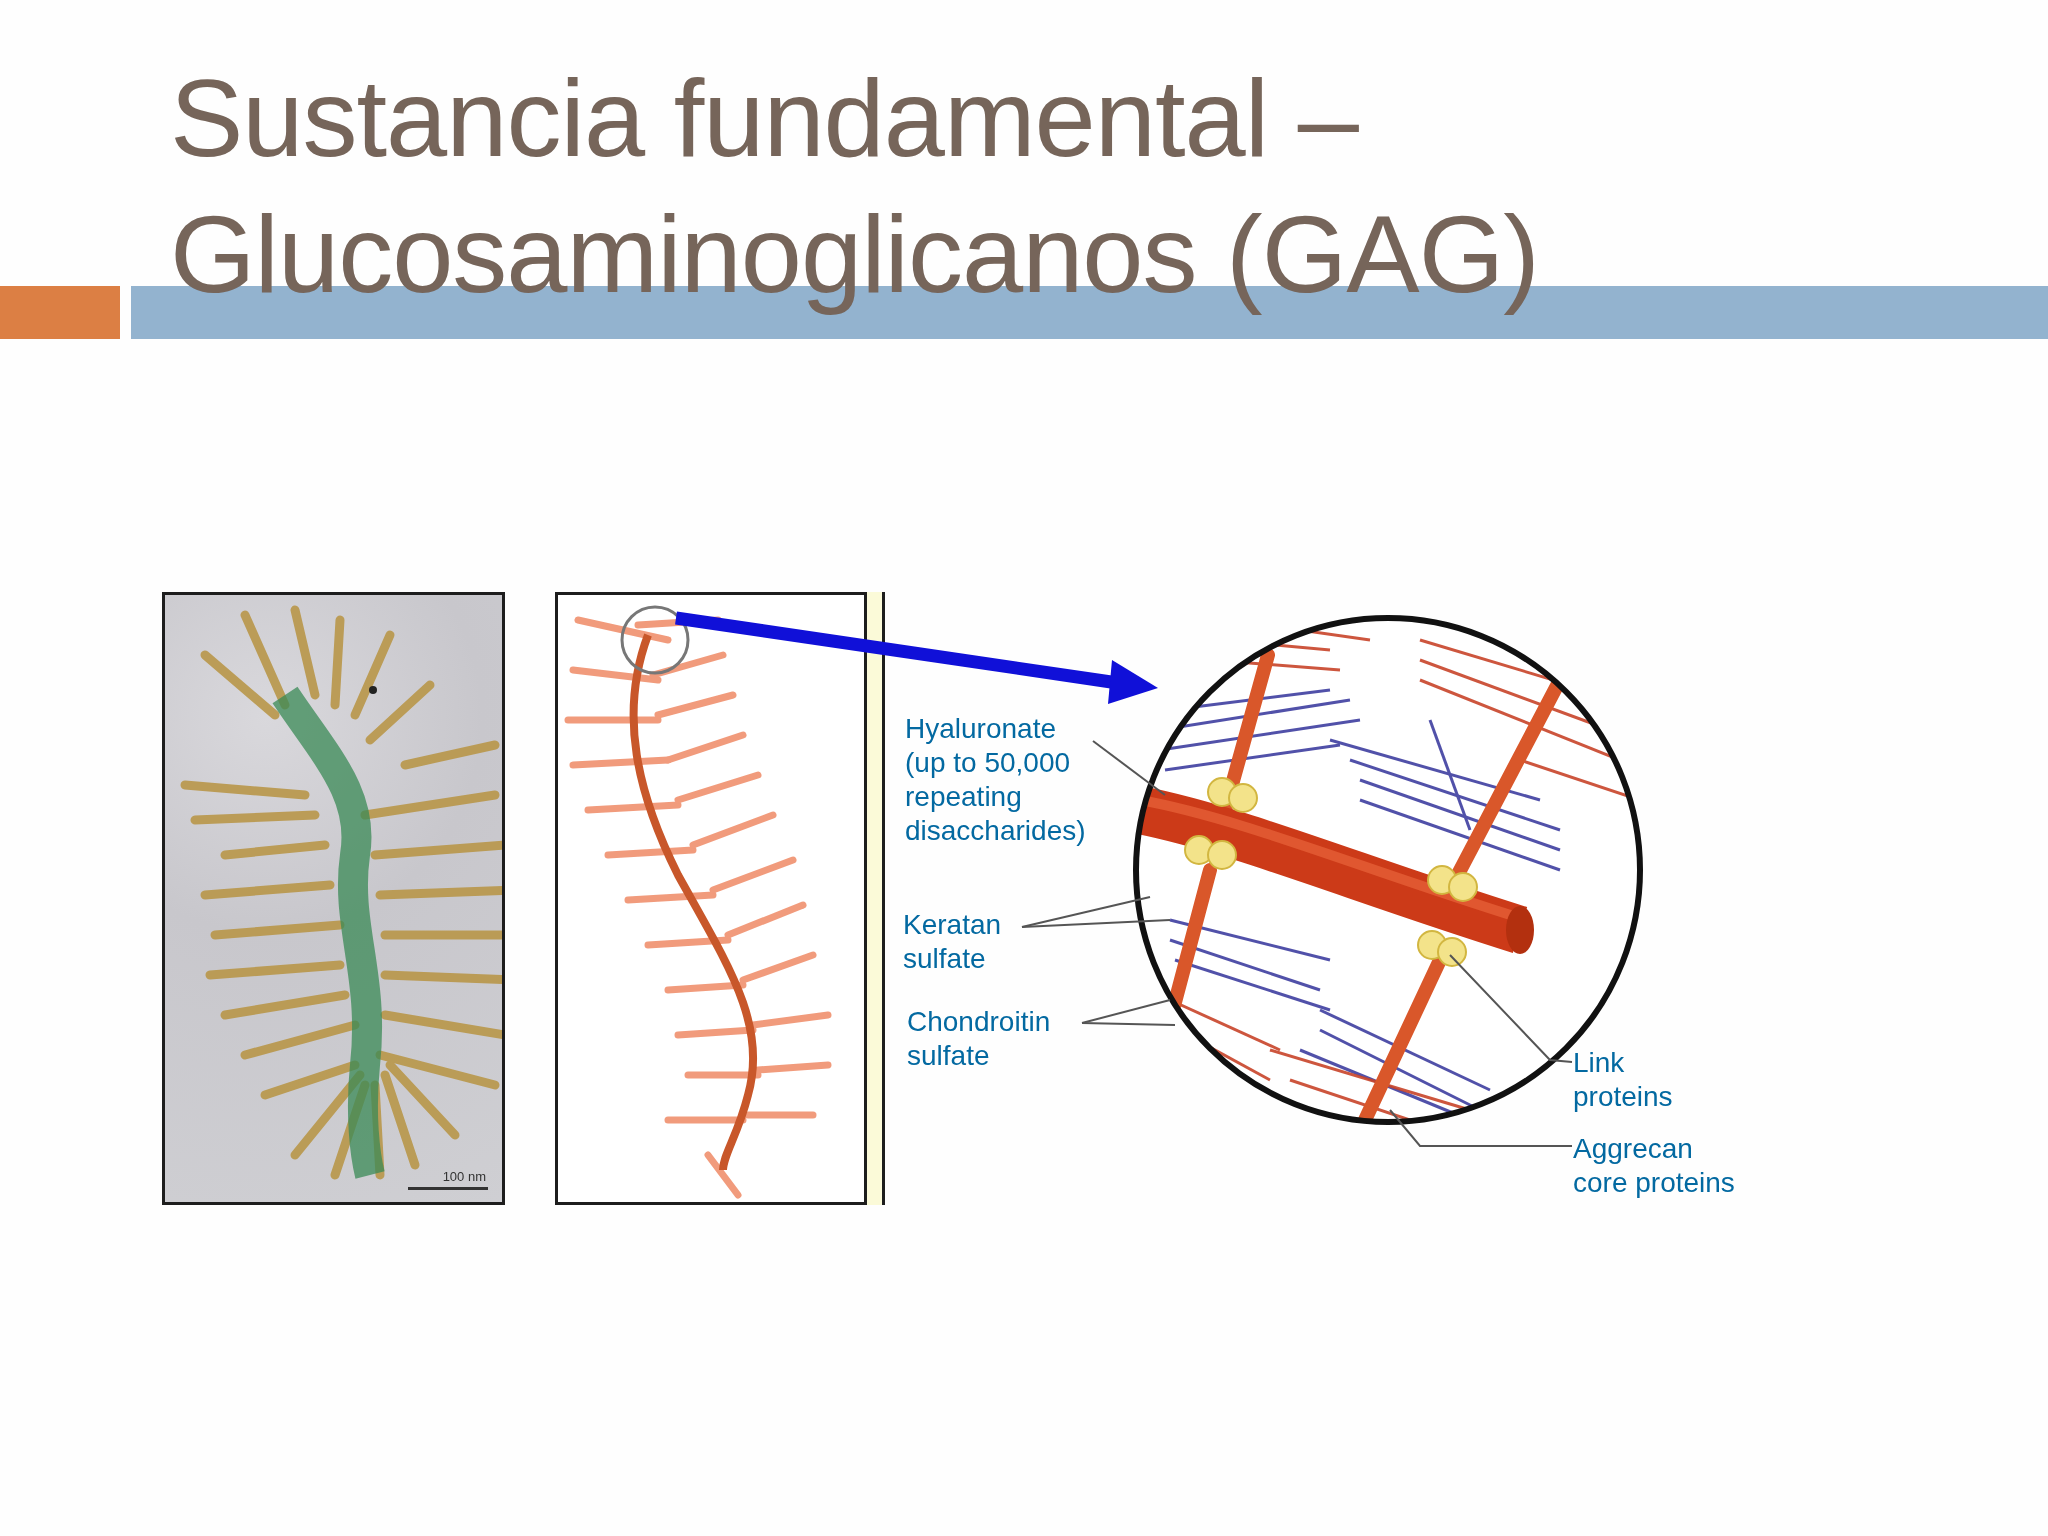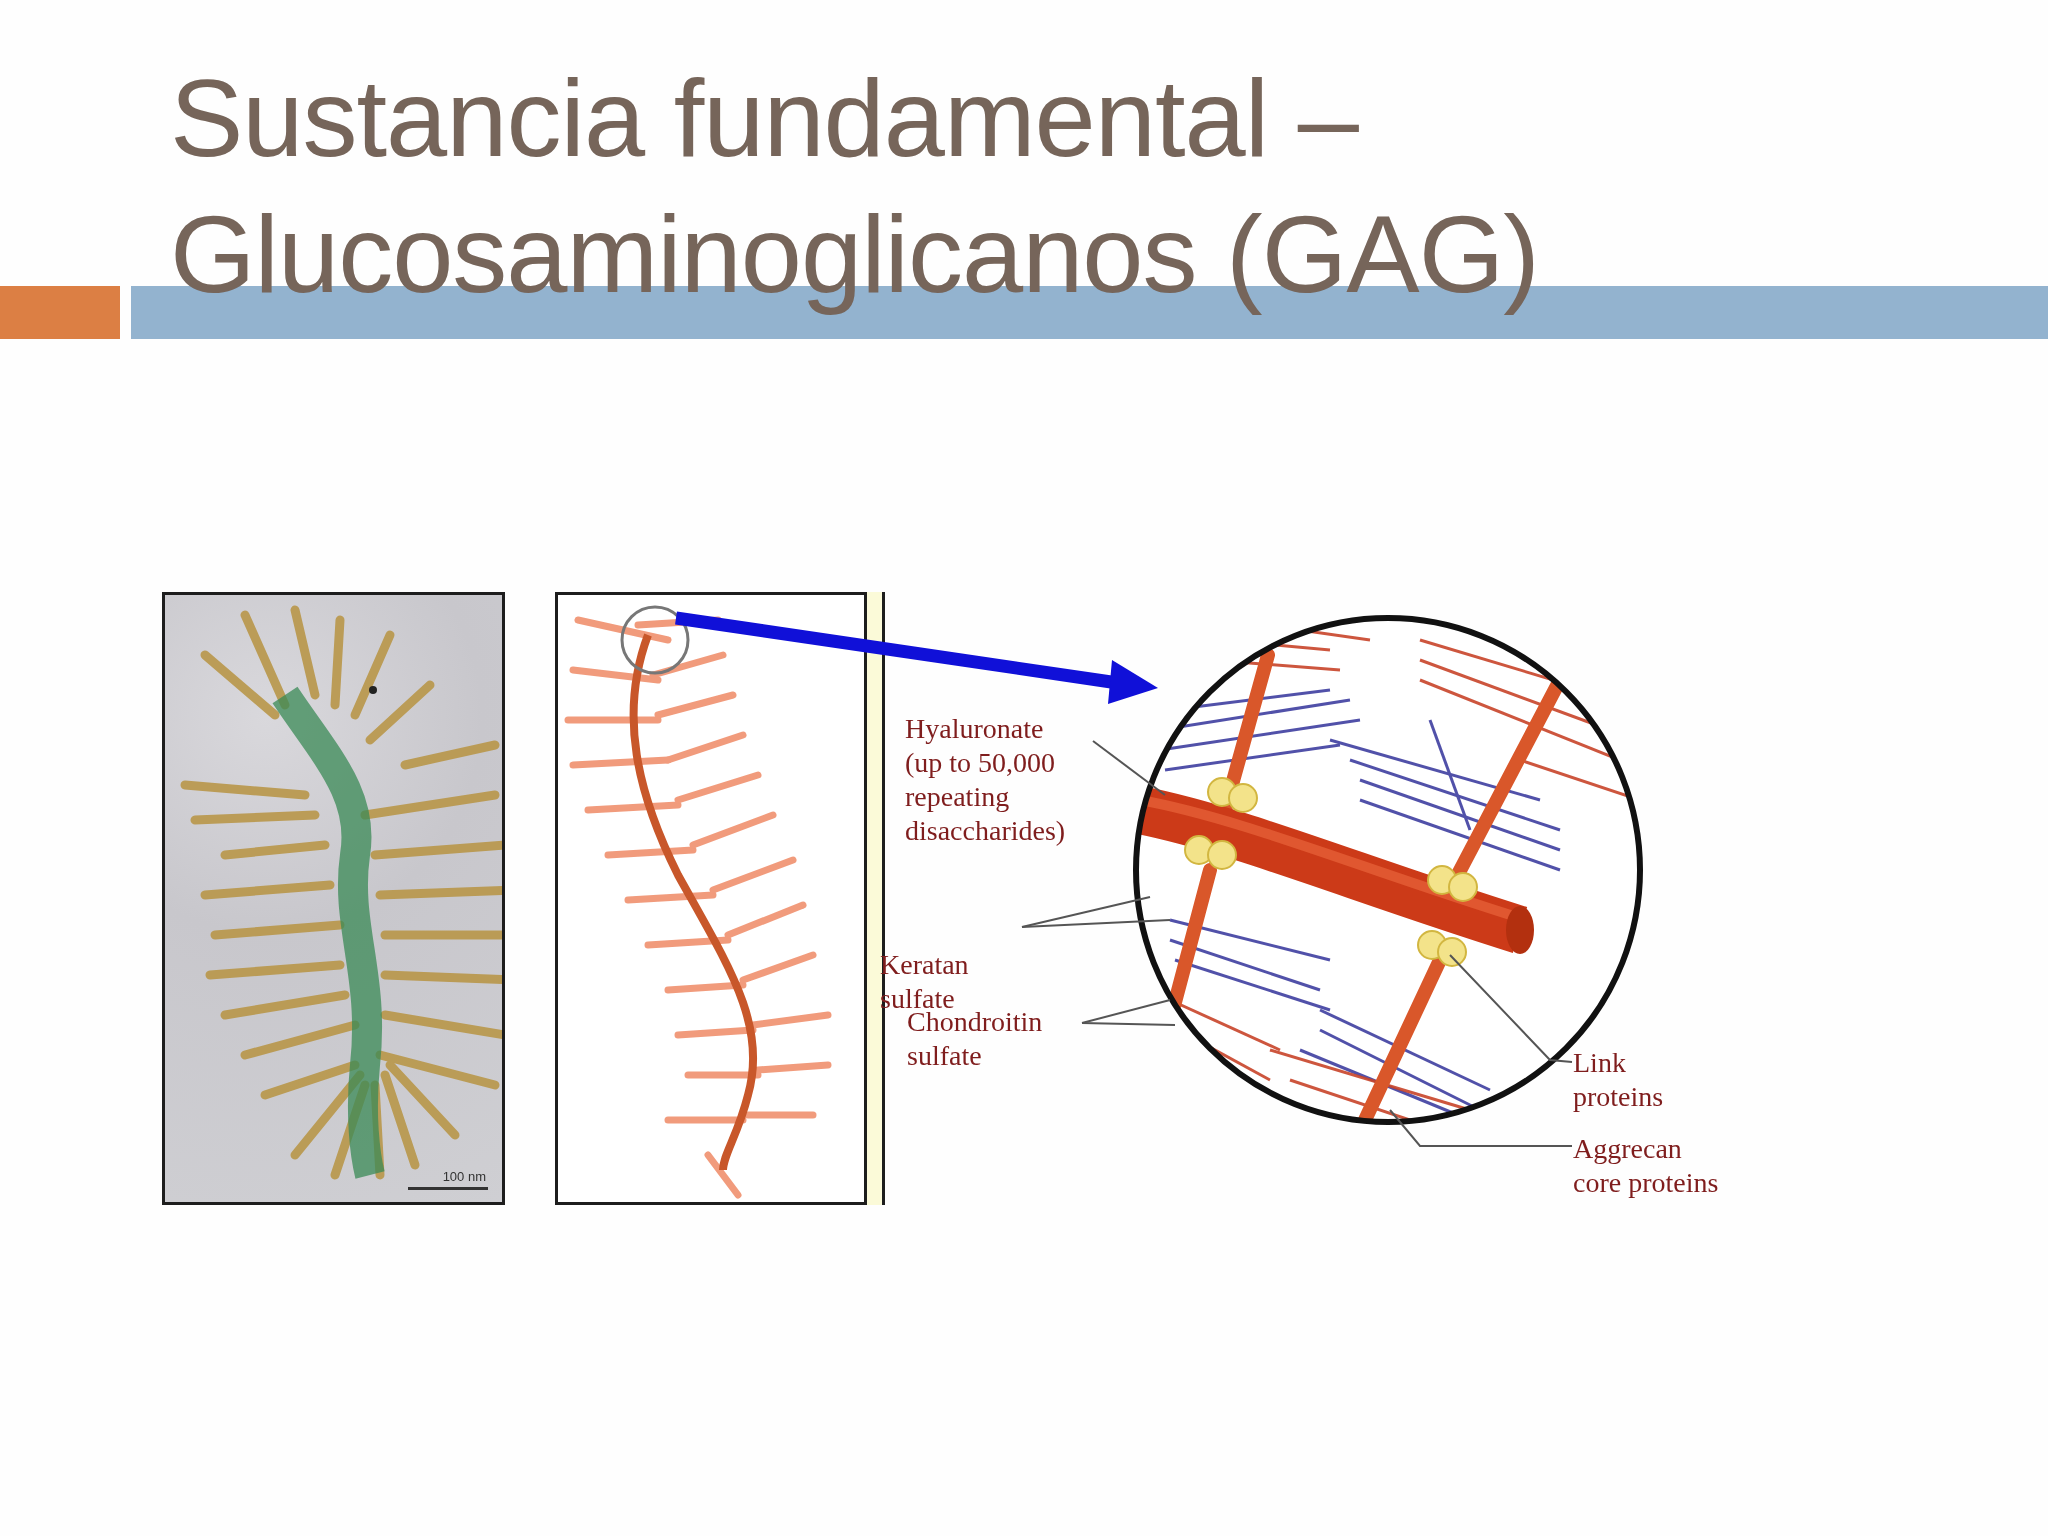--- a/index.html
+++ b/index.html
@@ -27,22 +27,22 @@
   }
   .panel-drawing { left: 555px; top: 592px; width: 312px; height: 613px; background: #ffffff; overflow: hidden; }
   .yellow-strip { position: absolute; left: 867px; top: 592px; width: 15px; height: 613px; background: #fbfad8; border-right: 3px solid #1d1d1d; }
   .scale-label {
     position: absolute; right: 16px; bottom: 18px; font-size: 13px; color: #333;
     font-family: "Liberation Sans", sans-serif;
   }
   .scale-bar { position: absolute; right: 14px; bottom: 12px; width: 80px; height: 3px; background: #333; }
 
   .label {
-    position: absolute; font-family: Liberation Serif, serif; font-size: 28px;
-    line-height: 34px; color: #7f1d1d; white-space: nowrap;
+    position: absolute; font-family: Liberation Sans, sans-serif; font-size: 28px;
+    line-height: 34px; color: #0369a1; white-space: nowrap;
   }
   .label span { display: block; }
   svg.overlay { position: absolute; left: 0; top: 0; }
 </style>
 </head>
 <body>
 
 <h1 class="title">
   <span>Sustancia fundamental –</span>
   <span>Glucosaminoglicanos (GAG)</span>
@@ -204,21 +204,21 @@
       <path d="M1390 1110 L1420 1146 L1572 1146"></path>
     </g>
   </svg>
 
   <div class="label" style="left:905px; top:712px;">
     <span>Hyaluronate</span>
     <span>(up to 50,000</span>
     <span>repeating</span>
     <span>disaccharides)</span>
   </div>
-  <div class="label" style="left:880px; top:908px;margin-top:40px;">
+  <div class="label" style="left:903px; top:908px;">
     <span>Keratan</span>
     <span>sulfate</span>
   </div>
   <div class="label" style="left:907px; top:1005px;">
     <span>Chondroitin</span>
     <span>sulfate</span>
   </div>
   <div class="label" style="left:1573px; top:1046px;">
     <span>Link</span>
     <span>proteins</span>

